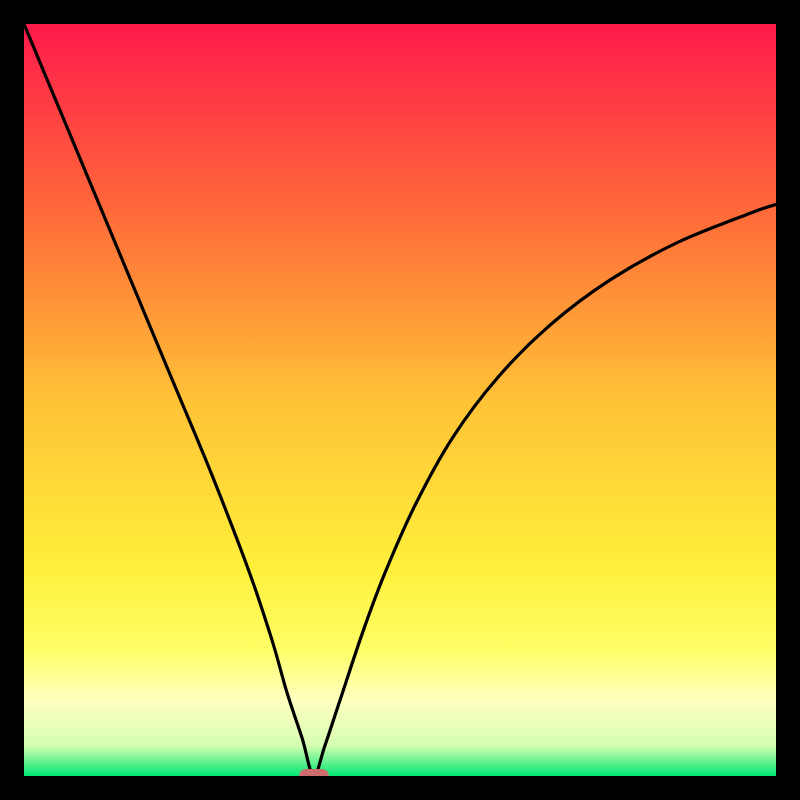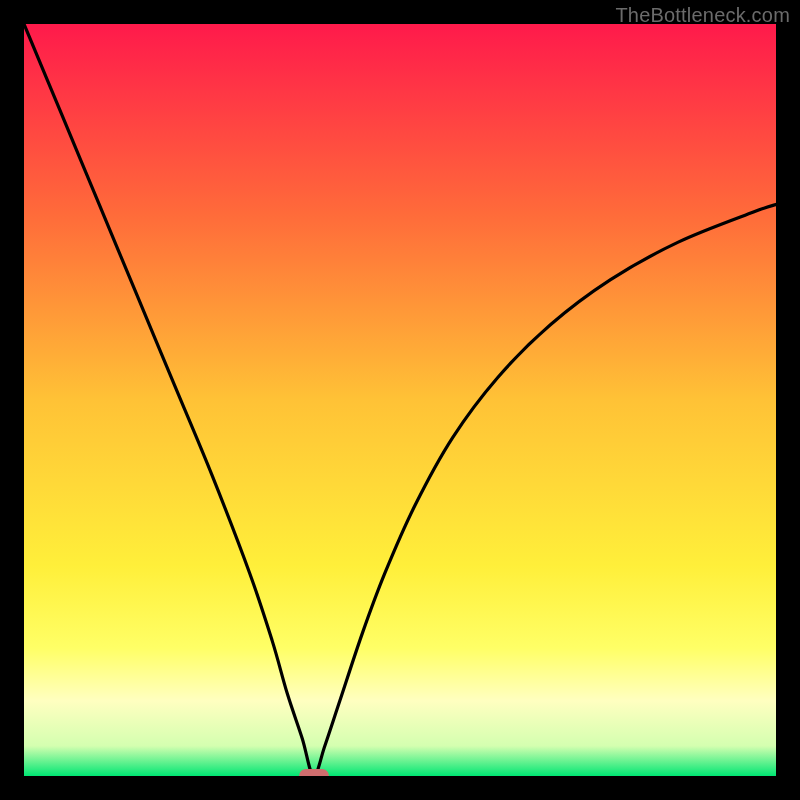--- a/index.html
+++ b/index.html
@@ -82,15 +82,14 @@
     </svg>
 
     <svg class="curve" viewBox="0 0 752 752" preserveAspectRatio="none">
       <path id="curvePath" d="M 0.00 0.00 C 6.27 15.04, 25.07 60.16, 37.60 90.24 C 50.13 120.32, 62.67 150.40, 75.20 180.48 C 87.73 210.56, 100.27 240.64, 112.80 270.72 C 125.33 300.80, 137.87 330.88, 150.40 360.96 C 162.93 391.04, 175.47 419.87, 188.00 451.20 C 200.53 482.53, 215.57 521.39, 225.60 548.96 C 235.63 576.53, 241.89 596.59, 248.16 616.64 C 254.43 636.69, 258.19 652.99, 263.20 669.28 C 268.21 685.57, 273.85 700.61, 278.24 714.40 C 282.63 728.19, 285.76 750.75, 289.52 752.00 C 293.28 753.25, 296.41 734.45, 300.80 721.92 C 305.19 709.39, 309.57 695.60, 315.84 676.80 C 322.11 658.00, 330.88 630.43, 338.40 609.12 C 345.92 587.81, 352.19 570.27, 360.96 548.96 C 369.73 527.65, 379.76 503.84, 391.04 481.28 C 402.32 458.72, 414.85 434.91, 428.64 413.60 C 442.43 392.29, 457.47 372.24, 473.76 353.44 C 490.05 334.64, 507.60 317.09, 526.40 300.80 C 545.20 284.51, 565.25 269.47, 586.56 255.68 C 607.87 241.89, 630.43 229.36, 654.24 218.08 C 678.05 206.80, 713.15 194.27, 729.44 188.00 C 745.73 181.73, 748.24 181.73, 752.00 180.48" fill="none" stroke="#000000" stroke-width="3.2" stroke-linecap="round"></path>
     </svg>
 
     <div class="optimum" id="optimum" style="left: 289.52px; top: 752px; background: rgb(207, 109, 110);"></div>
 
   </div>
 
-  <div class="watermark">TheBottleneck.com</div>
 
 </div>
 
 </body></html>

